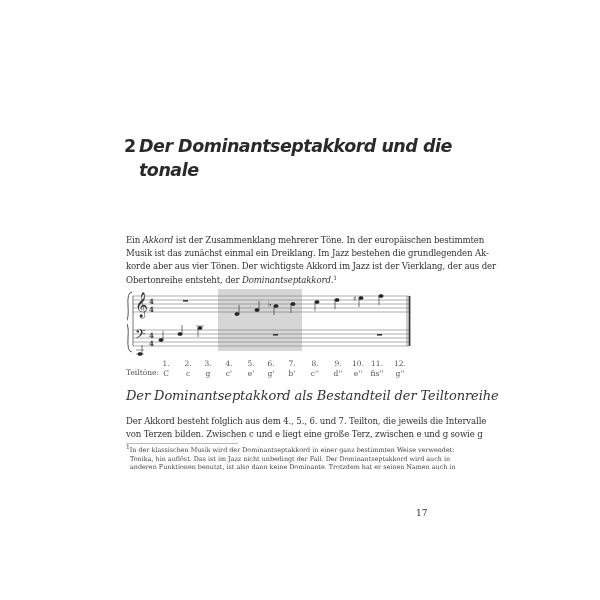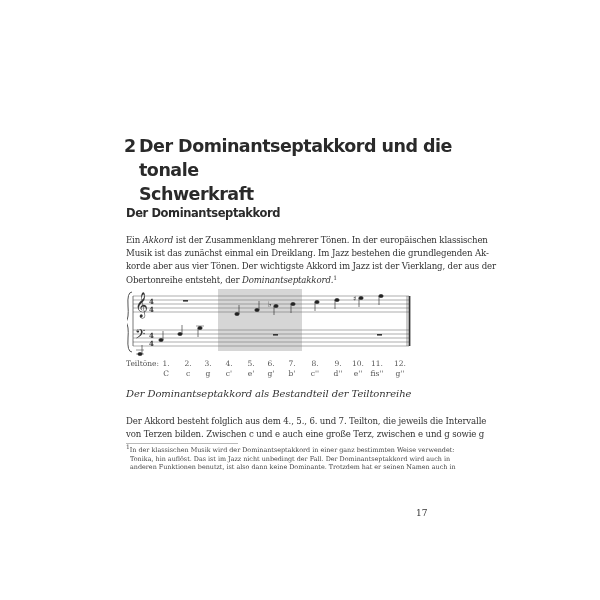--- a/index.html
+++ b/index.html
@@ -4,71 +4,69 @@
 <style>
   html, body { margin: 0; padding: 0; background: #ffffff; }
   body { width: 600px; height: 600px; position: relative; overflow: hidden;
          font-family: "DejaVu Serif", serif; color: #222; }
   .page { position: absolute; left: 0; top: 0; width: 600px; height: 600px; background: #fff; }
 
   .chapter-title { position: absolute; left: 124px; top: 134px; width: 380px;
     font-family: "DejaVu Sans", sans-serif; font-weight: bold; font-size: 17.5px;
     line-height: 24px; color: #2a2a2a; letter-spacing: -0.5px; }
   .chapter-title .num { position: absolute; left: 0; top: 0; }
-  .chapter-title .text { position: absolute; left: 15px; top: 0; width: 360px; }
+  .chapter-title .text { position: absolute; left: 15px; top: 0; width: 360px; font-style: italic; }
 
   .section-title { position: absolute; left: 126px; top: 206px;
     font-family: "DejaVu Sans", sans-serif; font-weight: bold; font-size: 11.5px;
     color: #2a2a2a; letter-spacing: -0.4px; }
 
   .para { position: absolute; left: 126px; width: 306px; font-size: 8.6px;
     line-height: 13.2px; color: #333; text-align: justify; letter-spacing: -0.15px; }
   .para1 { top: 234px; }
   .para2 { top: 415px; }
   .para .line { display: block; white-space: nowrap; text-align-last: justify; }
   .para .line.last { text-align-last: left; }
   .para i { font-style: italic; }
   sup { font-size: 6px; vertical-align: 3px; line-height: 0; }
 
   .score { position: absolute; left: 127px; top: 288px; width: 290px; height: 70px; }
 
   .teiltoene { position: absolute; left: 126px; top: 359px; width: 300px; height: 22px;
     font-size: 7.5px; color: #555; }
-  .teiltoene .lbl { position: absolute; left: 0; top: 0; }
+  .teiltoene .lbl { position: absolute; left: 0; top: 9px; }
   .teiltoene .col { position: absolute; top: 0; text-align: center; width: 20px; line-height: 10px; }
 
-  .caption { position: absolute; left: 126px; top: 388px; font-size: 10px;
+  .caption { position: absolute; left: 126px; top: 388px; font-size: 13px;
     font-style: italic; color: #333; letter-spacing: -0.1px; }
 
   .fn-rule { position: absolute; left: 126px; top: 443px; width: 112px; height: 1px; background: #bbb; }
   .footnote { position: absolute; left: 126px; top: 446px; width: 306px; font-size: 6.4px;
     line-height: 8.6px; color: #444; }
   .footnote .line { display: block; white-space: nowrap; text-align: justify; text-align-last: justify; padding-left: 4px; }
   .footnote .line.first { padding-left: 0; }
   .footnote .line.last { text-align-last: left; }
 
   .page-number { position: absolute; left: 416px; top: 508px; font-size: 9px; color: #333; text-align: right; }
 </style>
 </head>
 <body>
 
 <div class="page">
 
   <div class="chapter-title">
     <span class="num">2</span>
     <span class="text">
       <span>Der Dominantseptakkord und die tonale</span><br>
-      <span>Schwerkraft</span>
     </span>
   </div>
 
-  <div class="section-title">Der Dominantseptakkord</div>
 
   <div class="para para1">
-    <span class="line"><span>Ein </span><i>Akkord</i><span> ist der Zusammenklang mehrerer Tönen. In der europäischen klassischen</span></span>
+    <span class="line"><span>Ein </span><i>Akkord</i><span> ist der Zusammenklang mehrerer Töne. In der europäischen bestimmten</span></span>
     <span class="line">Musik ist das zunächst einmal ein Dreiklang. Im Jazz bestehen die grundlegenden Ak-</span>
     <span class="line">korde aber aus vier Tönen. Der wichtigste Akkord im Jazz ist der Vierklang, der aus der</span>
     <span class="line last"><span>Obertonreihe entsteht, der </span><i>Dominantseptakkord.</i><sup>1</sup></span>
   </div>
 
   <svg class="score" viewBox="0 0 290 70" width="290" height="70">
 
     <rect x="91" y="1" width="84" height="62" fill="#cfcfcf" opacity="0.85"></rect>
 
     <path d="M5 4 Q0 4 1 18 Q2 30 -1 34 Q2 38 1 50 Q0 64 5 64" fill="none" stroke="#555" stroke-width="1"></path>
@@ -166,21 +164,21 @@
     <div class="col" style="left:202px"><span>9.</span><br><span>d''</span></div>
     <div class="col" style="left:222px"><span>10.</span><br><span>e''</span></div>
     <div class="col" style="left:241px"><span>11.</span><br><span>fis''</span></div>
     <div class="col" style="left:264px"><span>12.</span><br><span>g''</span></div>
   </div>
 
   <div class="caption">Der Dominantseptakkord als Bestandteil der Teiltonreihe</div>
 
   <div class="para para2">
     <span class="line">Der Akkord besteht folglich aus dem 4., 5., 6. und 7. Teilton, die jeweils die Intervalle</span>
-    <span class="line">von Terzen bilden. Zwischen c und e auch eine große Terz, zwischen e und g sowie g</span>
+    <span class="line">von Terzen bilden. Zwischen c und e liegt eine große Terz, zwischen e und g sowie g</span>
   </div>
 
   <div class="fn-rule"></div>
   <div class="footnote">
     <span class="line first"><sup>1</sup><span>In der klassischen Musik wird der Dominantseptakkord in einer ganz bestimmten Weise verwendet:</span></span>
     <span class="line">Tonika, hin auflöst. Das ist im Jazz nicht unbedingt der Fall. Der Dominantseptakkord wird auch in</span>
     <span class="line">anderen Funktionen benutzt, ist also dann keine Dominante. Trotzdem hat er seinen Namen auch in</span>
   </div>
 
   <div class="page-number">17</div>

